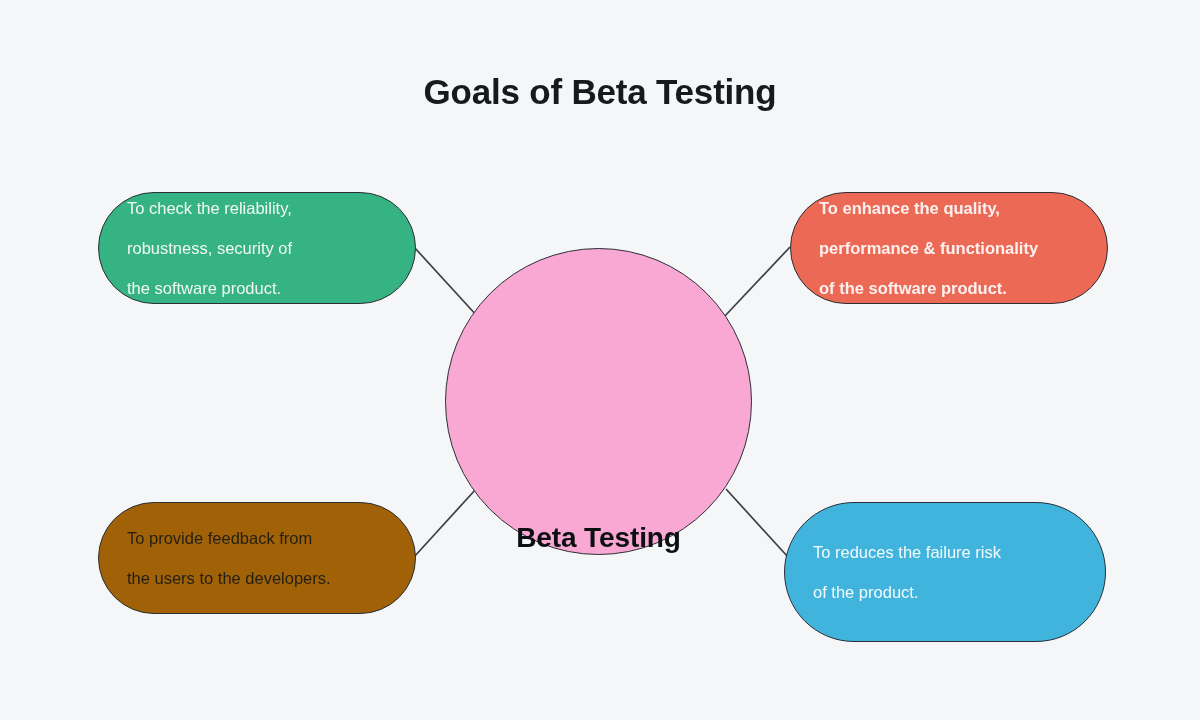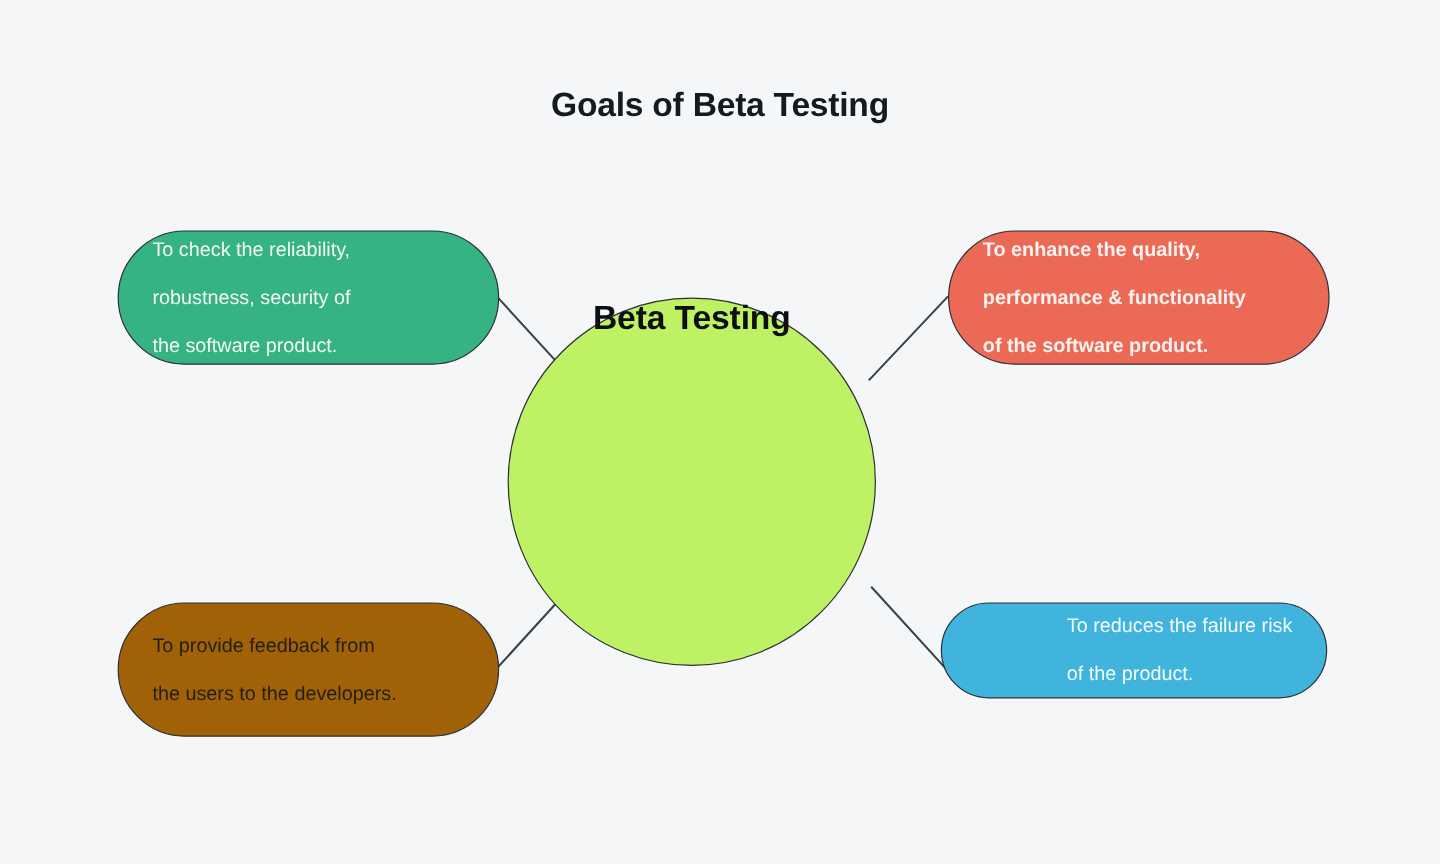--- a/index.html
+++ b/index.html
@@ -26,37 +26,37 @@
     width: 1200px;
     height: 720px;
     pointer-events: none;
   }
   .title {
     position: absolute;
     left: 0;
     top: 72px;
     width: 1200px;
     text-align: center;
-    font-size: 28px;
+    font-size: 35px;
     font-weight: bold;
     color: #16191d;
     letter-spacing: -0.2px;
   }
   .hub {
     position: absolute;
-    left: 423px;
+    left: 445px;
     top: 248px;
     width: 307px;
     height: 307px;
     border-radius: 50%;
-    background: #bef264;
+    background: #f9a8d4;
     border: 1.6px solid #2b2f36;
     box-sizing: border-box;
     display: flex;
-    align-items: flex-start;
+    align-items: flex-end;
     justify-content: center;
   }
   .hub-label {
     font-size: 28px;
     font-weight: bold;
     color: #0d0f12;
     letter-spacing: -0.1px;
   }
   .node {
     position: absolute;
@@ -94,23 +94,22 @@
     top: 502px;
     width: 318px;
     height: 112px;
     background: #a16207;
   }
   #node-yellow .node-text { color: #231f13; }
   #node-blue {
     left: 784px;
     top: 502px;
     width: 322px;
-    height: 80px;
+    height: 140px;
     background: #41b4dd;
-    align-items: flex-end;
   }
   #node-blue .node-text { color: #f2fbfe; }
 </style>
 </head>
 <body>
 
 <div id="canvas">
 
   <svg id="connector-layer" viewBox="0 0 1200 720" width="1200" height="720">
     <line x1="414" y1="247" x2="478" y2="317" stroke="#3b4047" stroke-width="1.7"></line>

